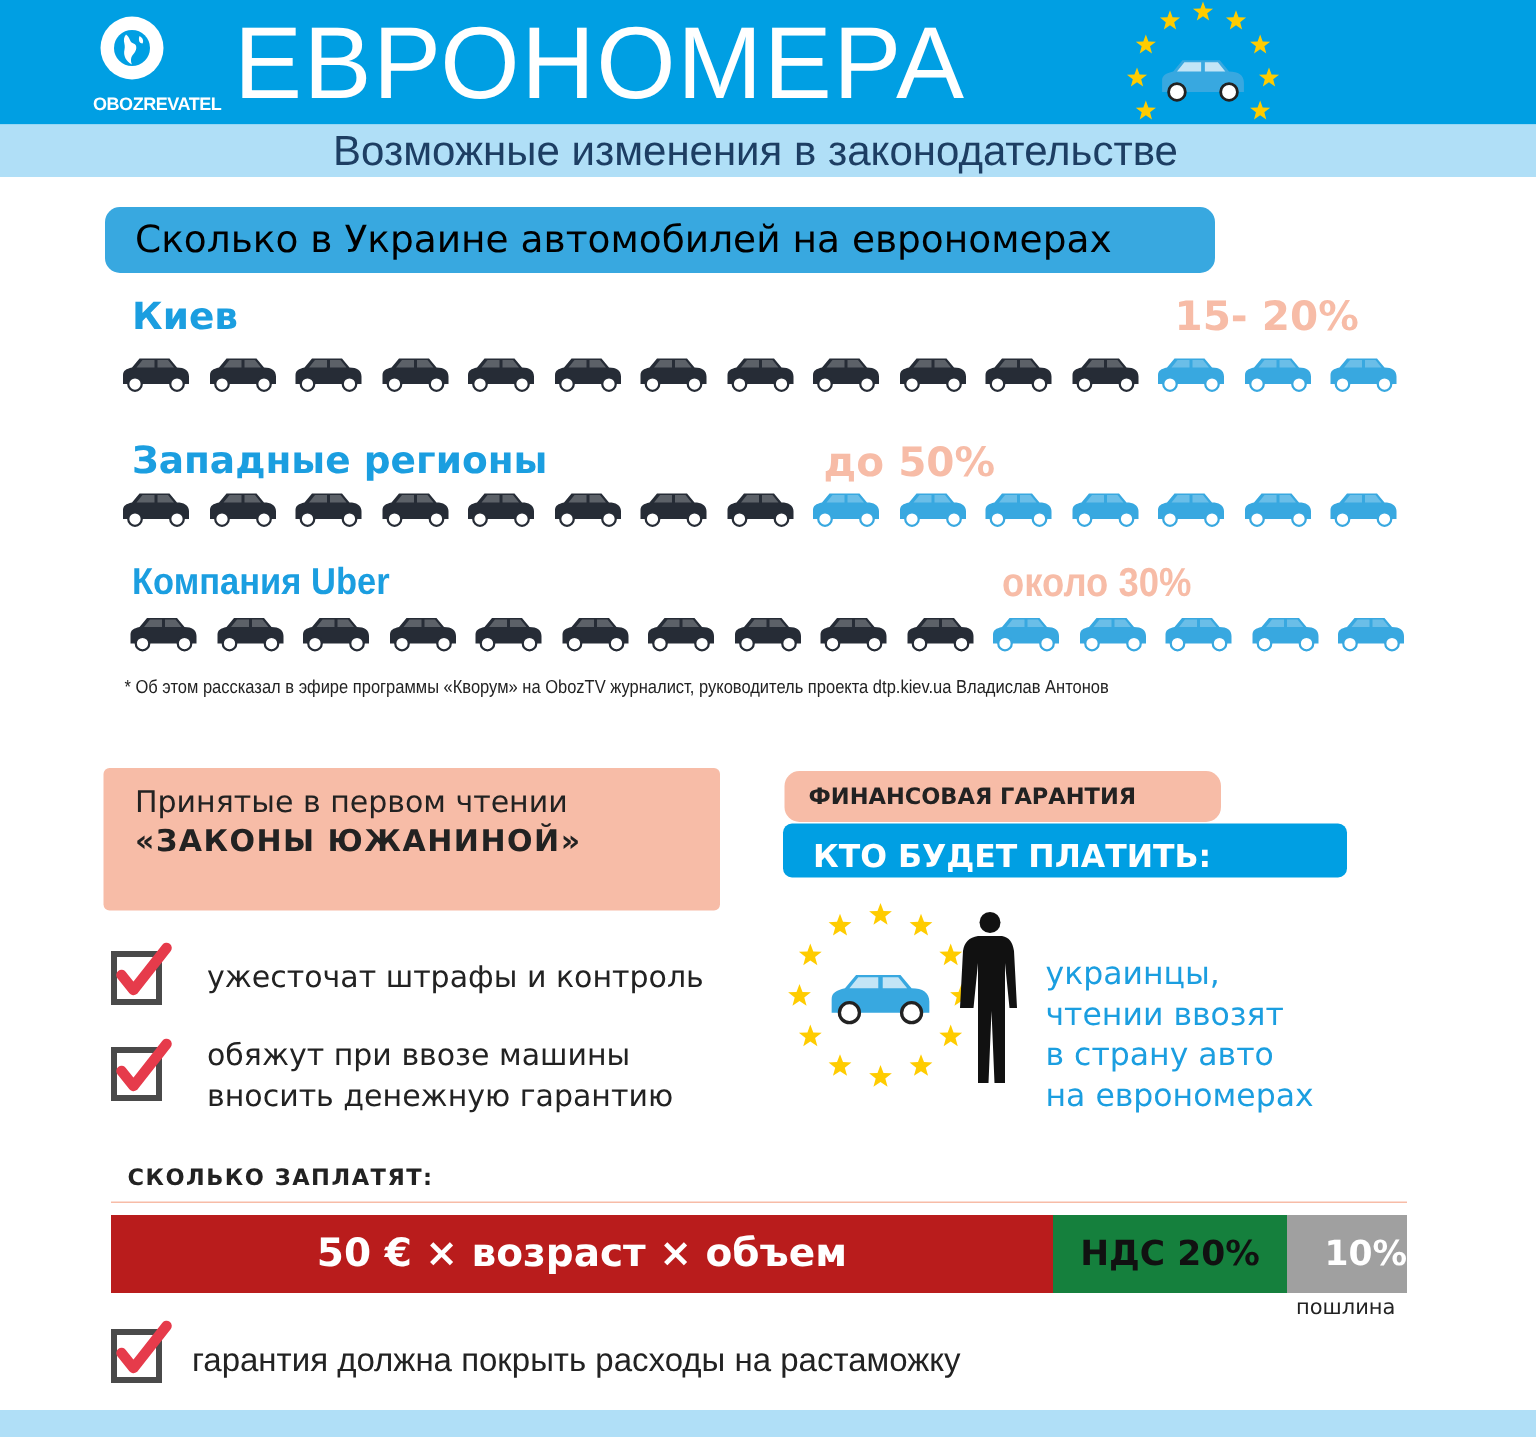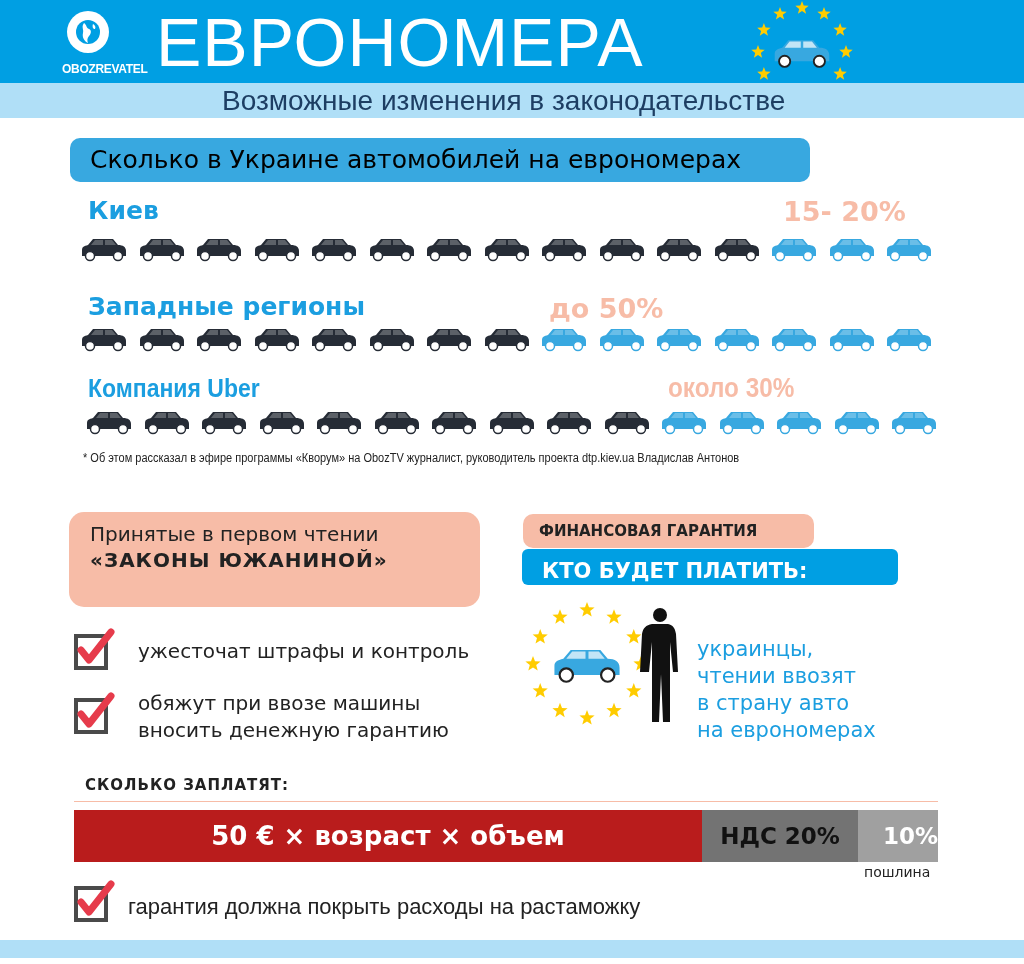--- a/index.html
+++ b/index.html
@@ -10,31 +10,31 @@
 .logo-circle{left:67px;top:11px;width:42px;height:42px;border-radius:50%;background:#fff}
 .logo-text{left:62px;top:62px;font-family:"Liberation Sans",sans-serif;font-weight:bold;font-size:12px;color:#fff;letter-spacing:-0.3px}
 .title{left:156px;top:-2px;font-family:"Liberation Sans",sans-serif;font-size:68px;color:#fff;letter-spacing:1px;line-height:88px}
 .subtitle{left:222px;top:84px;font-family:"Liberation Sans",sans-serif;font-size:28px;color:#1d3e63;line-height:34px}
 .sec1{left:70px;top:138px;width:740px;height:44px;background:#38a8e0;border-radius:10px;color:#000000;font-size:25px;line-height:44px;padding-left:20px}
 .rlabel{font-weight:bold;font-size:25px;color:#1b9ee0}
 .pct{font-weight:bold;font-size:27px;color:#f7bca7}
 .cars{display:flex;gap:7.5px}
 .car{width:50px;height:26px}
 .note{left:83px;top:451px;font-family:"Liberation Sans",sans-serif;font-size:12.5px;color:#222;transform:scaleX(0.88);transform-origin:left}
-.pinkbox{left:69px;top:512px;width:411px;height:95px;background:#f7bca7;border-radius:15px;padding:9px 0 0 21px;font-size:20px;color:#222;line-height:26px}
+.pinkbox{left:69px;top:512px;width:411px;height:95px;background:#f7bca7;border-radius:4px;padding:9px 0 0 21px;font-size:20px;color:#222;line-height:26px}
 .pinkbox b{font-weight:bold;letter-spacing:1px}
 .check{width:44px;height:44px}
 .litem{font-size:20px;color:#222;line-height:27px}
 .fin-tag{left:523px;top:514px;width:291px;height:34px;background:#f7bca7;border-radius:10px;font-weight:bold;font-size:15px;color:#222;line-height:34px;padding-left:16px}
 .who{left:522px;top:549px;width:376px;height:36px;background:#009fe3;border-radius:6px;font-weight:bold;font-size:21px;color:#fff;line-height:44px;padding-left:20px}
 .ukr{left:697px;top:636px;font-size:21px;color:#1b9ee0;line-height:27px}
 .howmuch{left:85px;top:776px;font-weight:bold;font-size:15px;color:#222;letter-spacing:1px}
 .hr{left:74px;top:801px;width:864px;height:1px;background:#f7bca7}
 .bar1{left:74px;top:810px;width:628px;height:52px;background:#b91c1c;color:#fff;font-weight:bold;font-size:26px;text-align:center;line-height:52px}
-.bar2{left:702px;top:810px;width:156px;height:52px;background:#737373;color:#111;font-weight:bold;font-size:23px;text-align:center;line-height:52px}
+.bar2{left:702px;top:810px;width:156px;height:52px;background:#15803d;color:#111;font-weight:bold;font-size:23px;text-align:center;line-height:52px}
 .bar3{left:858px;top:810px;width:80px;height:52px;background:#a0a0a0;color:#fff;font-weight:bold;font-size:23px;text-align:right;line-height:52px}
 .duty{left:864px;top:864px;font-size:14px;color:#222}
 .footer{left:0;top:940px;width:1024px;height:18px;background:#b0dff7}
 </style>
 </head>
 <body>
 
 <div class="abs header"></div>
 <div class="abs subband"></div>
 

